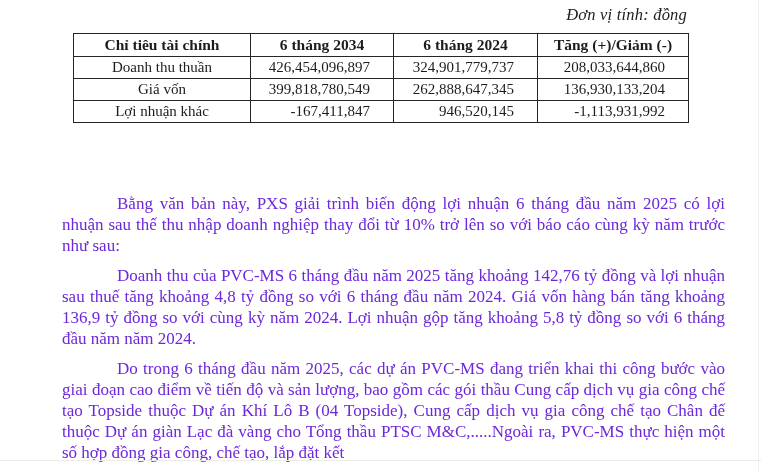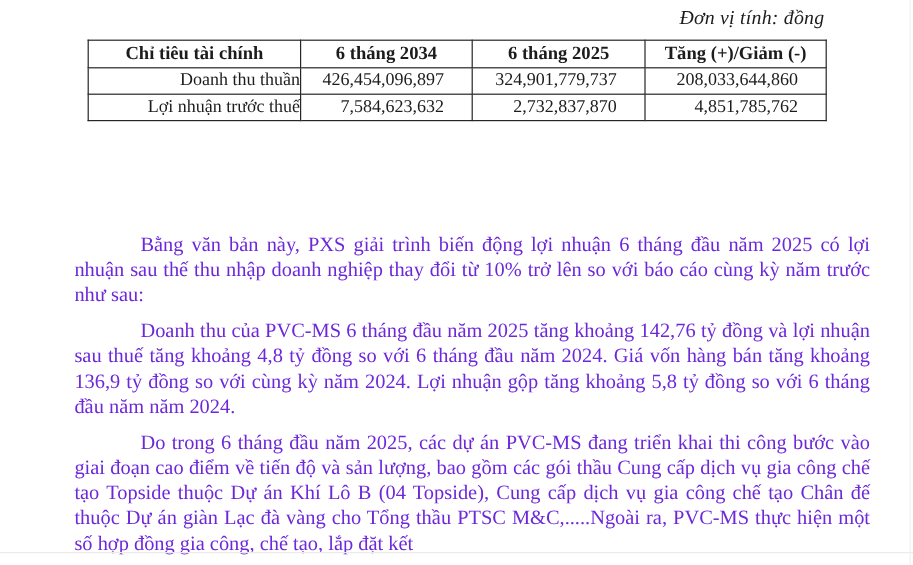--- a/index.html
+++ b/index.html
@@ -37,21 +37,21 @@
     height: 21px;
     white-space: nowrap;
     overflow: hidden;
   }
   table.fin th {
     font-weight: bold;
     font-size: 15.5px;
     text-align: center;
     height: 22px;
   }
-  table.fin td.label { text-align: right; margin-top: 44px; }
+  table.fin td.label { text-align: center; margin-top: 44px; }
   table.fin td.num { text-align: right; padding-right: 23px; }
   .c1 { width: 177px; } .c2 { width: 143px; } .c3 { width: 144px; } .c4 { width: 151px; }
 
   .bodytext {
     position: absolute;
     left: 62px; top: 193px;
     width: 663px;
     font-size: 17px;
     line-height: 21px;
     text-align: justify;
@@ -86,36 +86,42 @@
     <colgroup>
       <col class="c1">
         <col class="c2">
         <col class="c3">
         <col class="c4">
     </colgroup>
     <thead>
       <tr>
         <th>Chỉ tiêu tài chính</th>
         <th>6 tháng 2034</th>
-        <th>6 tháng 2025</th>
+        <th>6 tháng 2024</th>
         <th>Tăng (+)/Giảm (-)</th>
       </tr>
     </thead>
     <tbody>
       <tr>
         <td class="label">Doanh thu thuần</td>
         <td class="num">426,454,096,897</td>
         <td class="num">324,901,779,737</td>
         <td class="num">208,033,644,860</td>
       </tr>
       <tr>
-        <td class="label">Lợi nhuận trước thuế</td>
-        <td class="num">7,584,623,632</td>
-        <td class="num">2,732,837,870</td>
-        <td class="num">4,851,785,762</td>
+        <td class="label">Giá vốn</td>
+        <td class="num">399,818,780,549</td>
+        <td class="num">262,888,647,345</td>
+        <td class="num">136,930,133,204</td>
+      </tr>
+      <tr>
+        <td class="label">Lợi nhuận khác</td>
+        <td class="num">-167,411,847</td>
+        <td class="num">946,520,145</td>
+        <td class="num">-1,113,931,992</td>
       </tr>
     </tbody>
   </table>
 
   <div class="bodytext">
     <p>Bằng văn bản này, PXS giải trình biến động lợi nhuận 6 tháng đầu năm 2025 có lợi nhuận sau thế thu nhập doanh nghiệp thay đổi từ 10% trở lên so với báo cáo cùng kỳ năm trước như sau:</p>
     <p>Doanh thu của PVC-MS 6 tháng đầu năm 2025 tăng khoảng 142,76 tỷ đồng và lợi nhuận sau thuế tăng khoảng 4,8 tỷ đồng so với 6 tháng đầu năm 2024. Giá vốn hàng bán tăng khoảng 136,9 tỷ đồng so với cùng kỳ năm 2024. Lợi nhuận gộp tăng khoảng 5,8 tỷ đồng so với 6 tháng đầu năm năm 2024.</p>
     <p>Do trong 6 tháng đầu năm 2025, các dự án PVC-MS đang triển khai thi công bước vào giai đoạn cao điểm về tiến độ và sản lượng, bao gồm các gói thầu Cung cấp dịch vụ gia công chế tạo Topside thuộc Dự án Khí Lô B (04 Topside), Cung cấp dịch vụ gia công chế tạo Chân đế thuộc Dự án giàn Lạc đà vàng cho Tổng thầu PTSC M&amp;C,.....Ngoài ra, PVC-MS thực hiện một số hợp đồng gia công, chế tạo, lắp đặt kết</p>
   </div>
 

